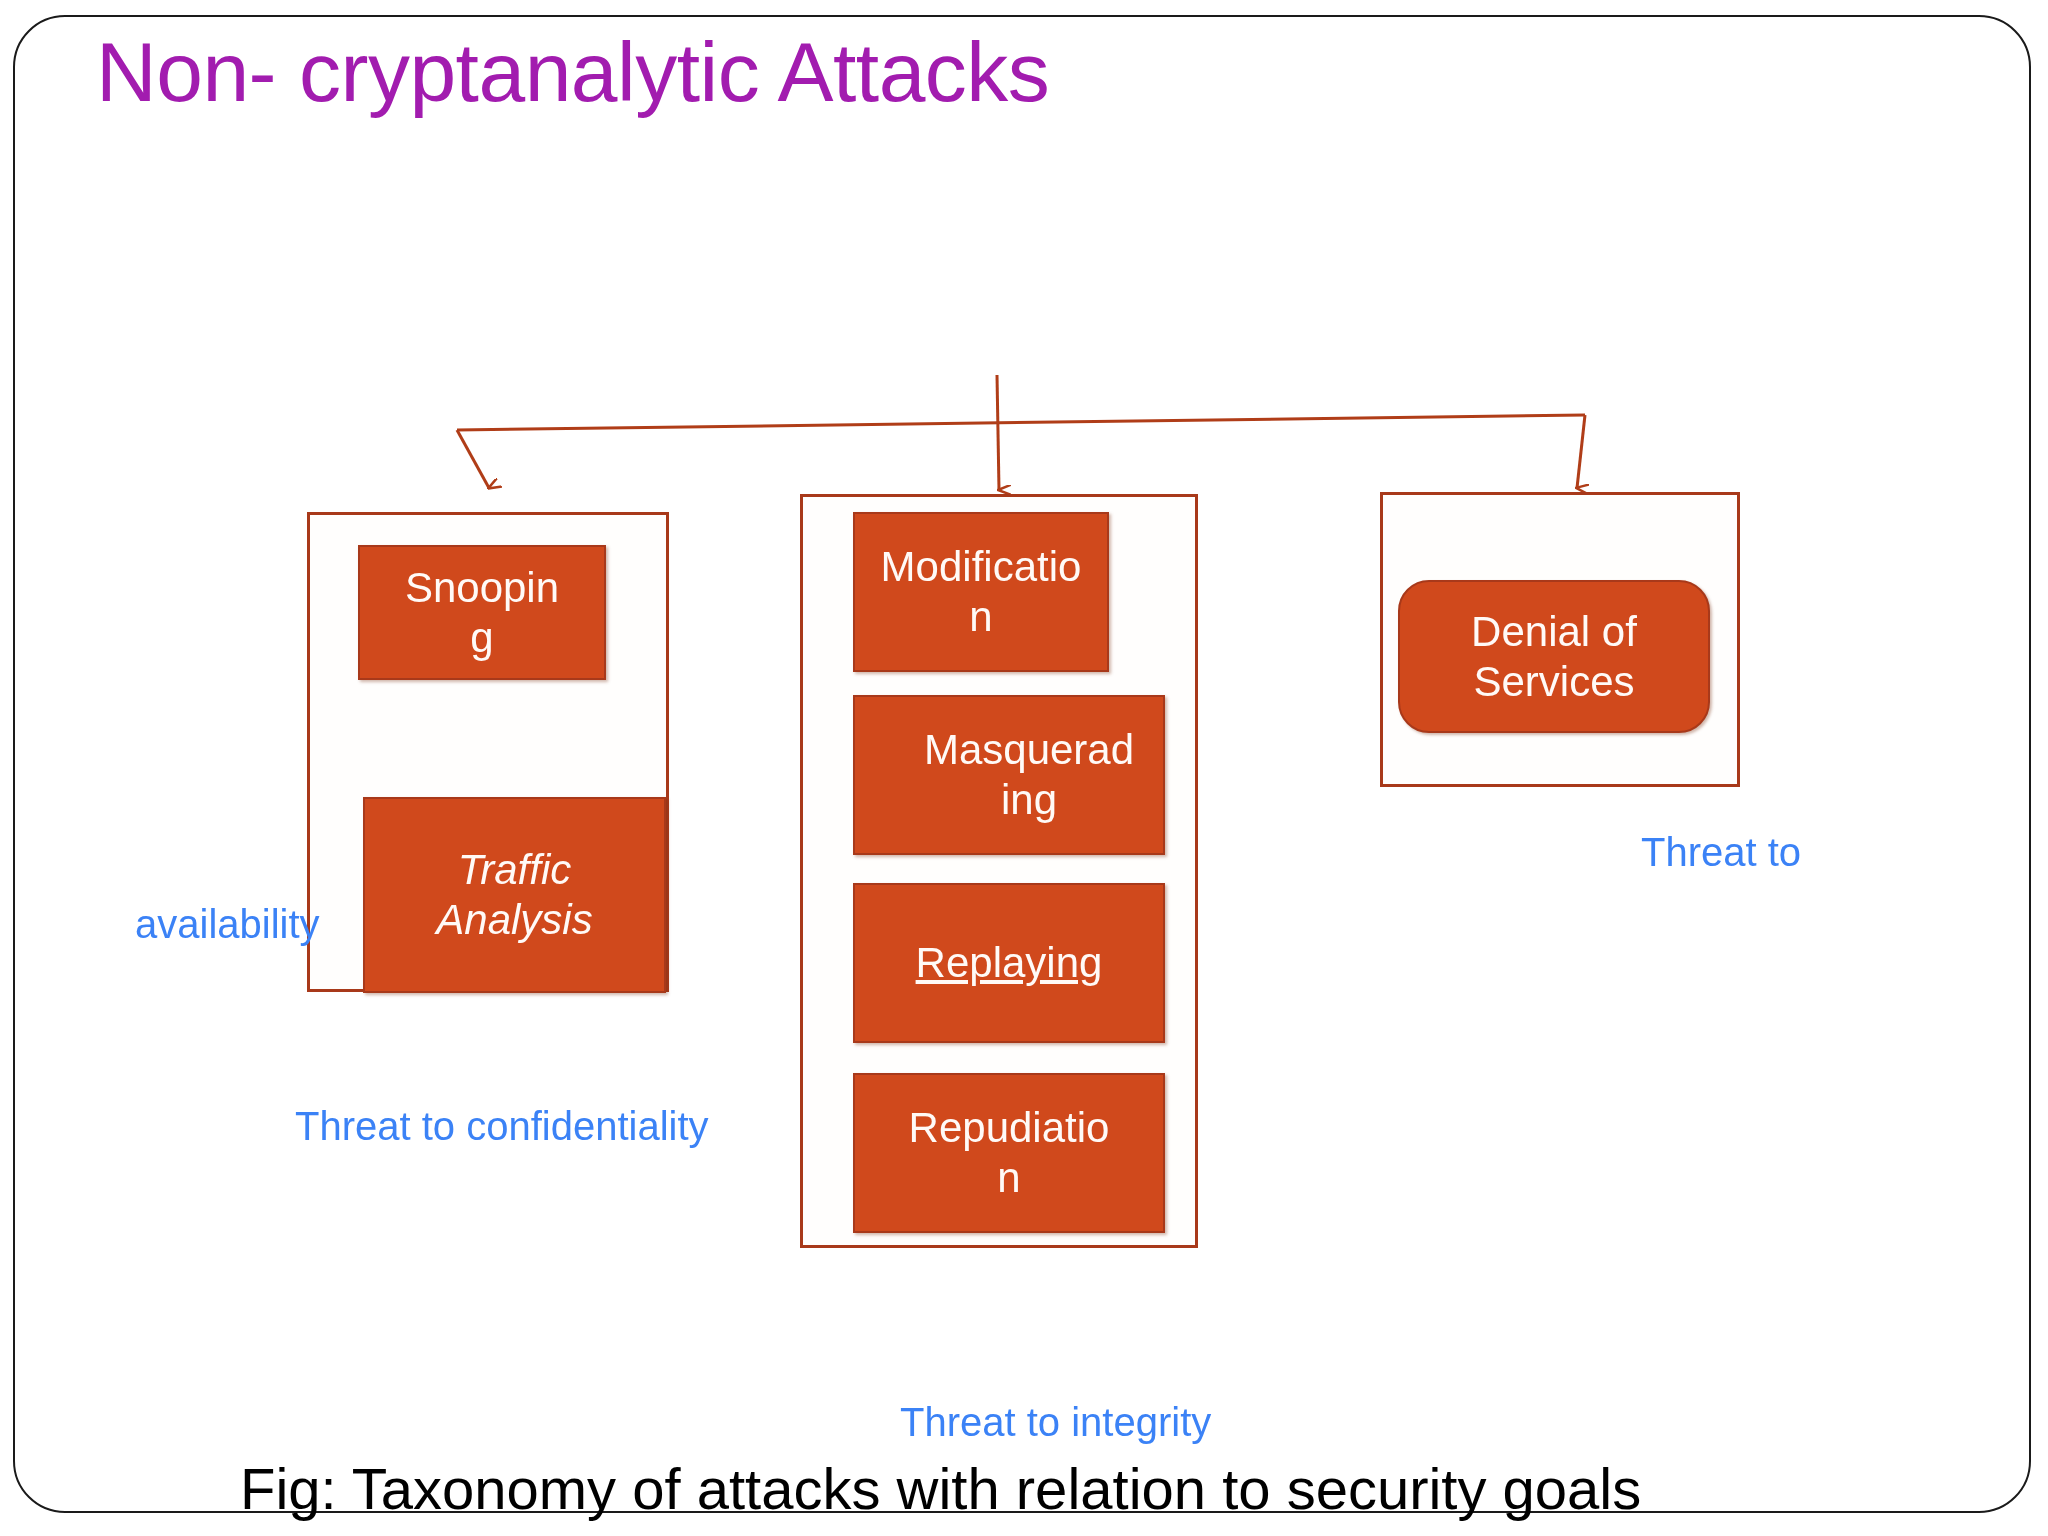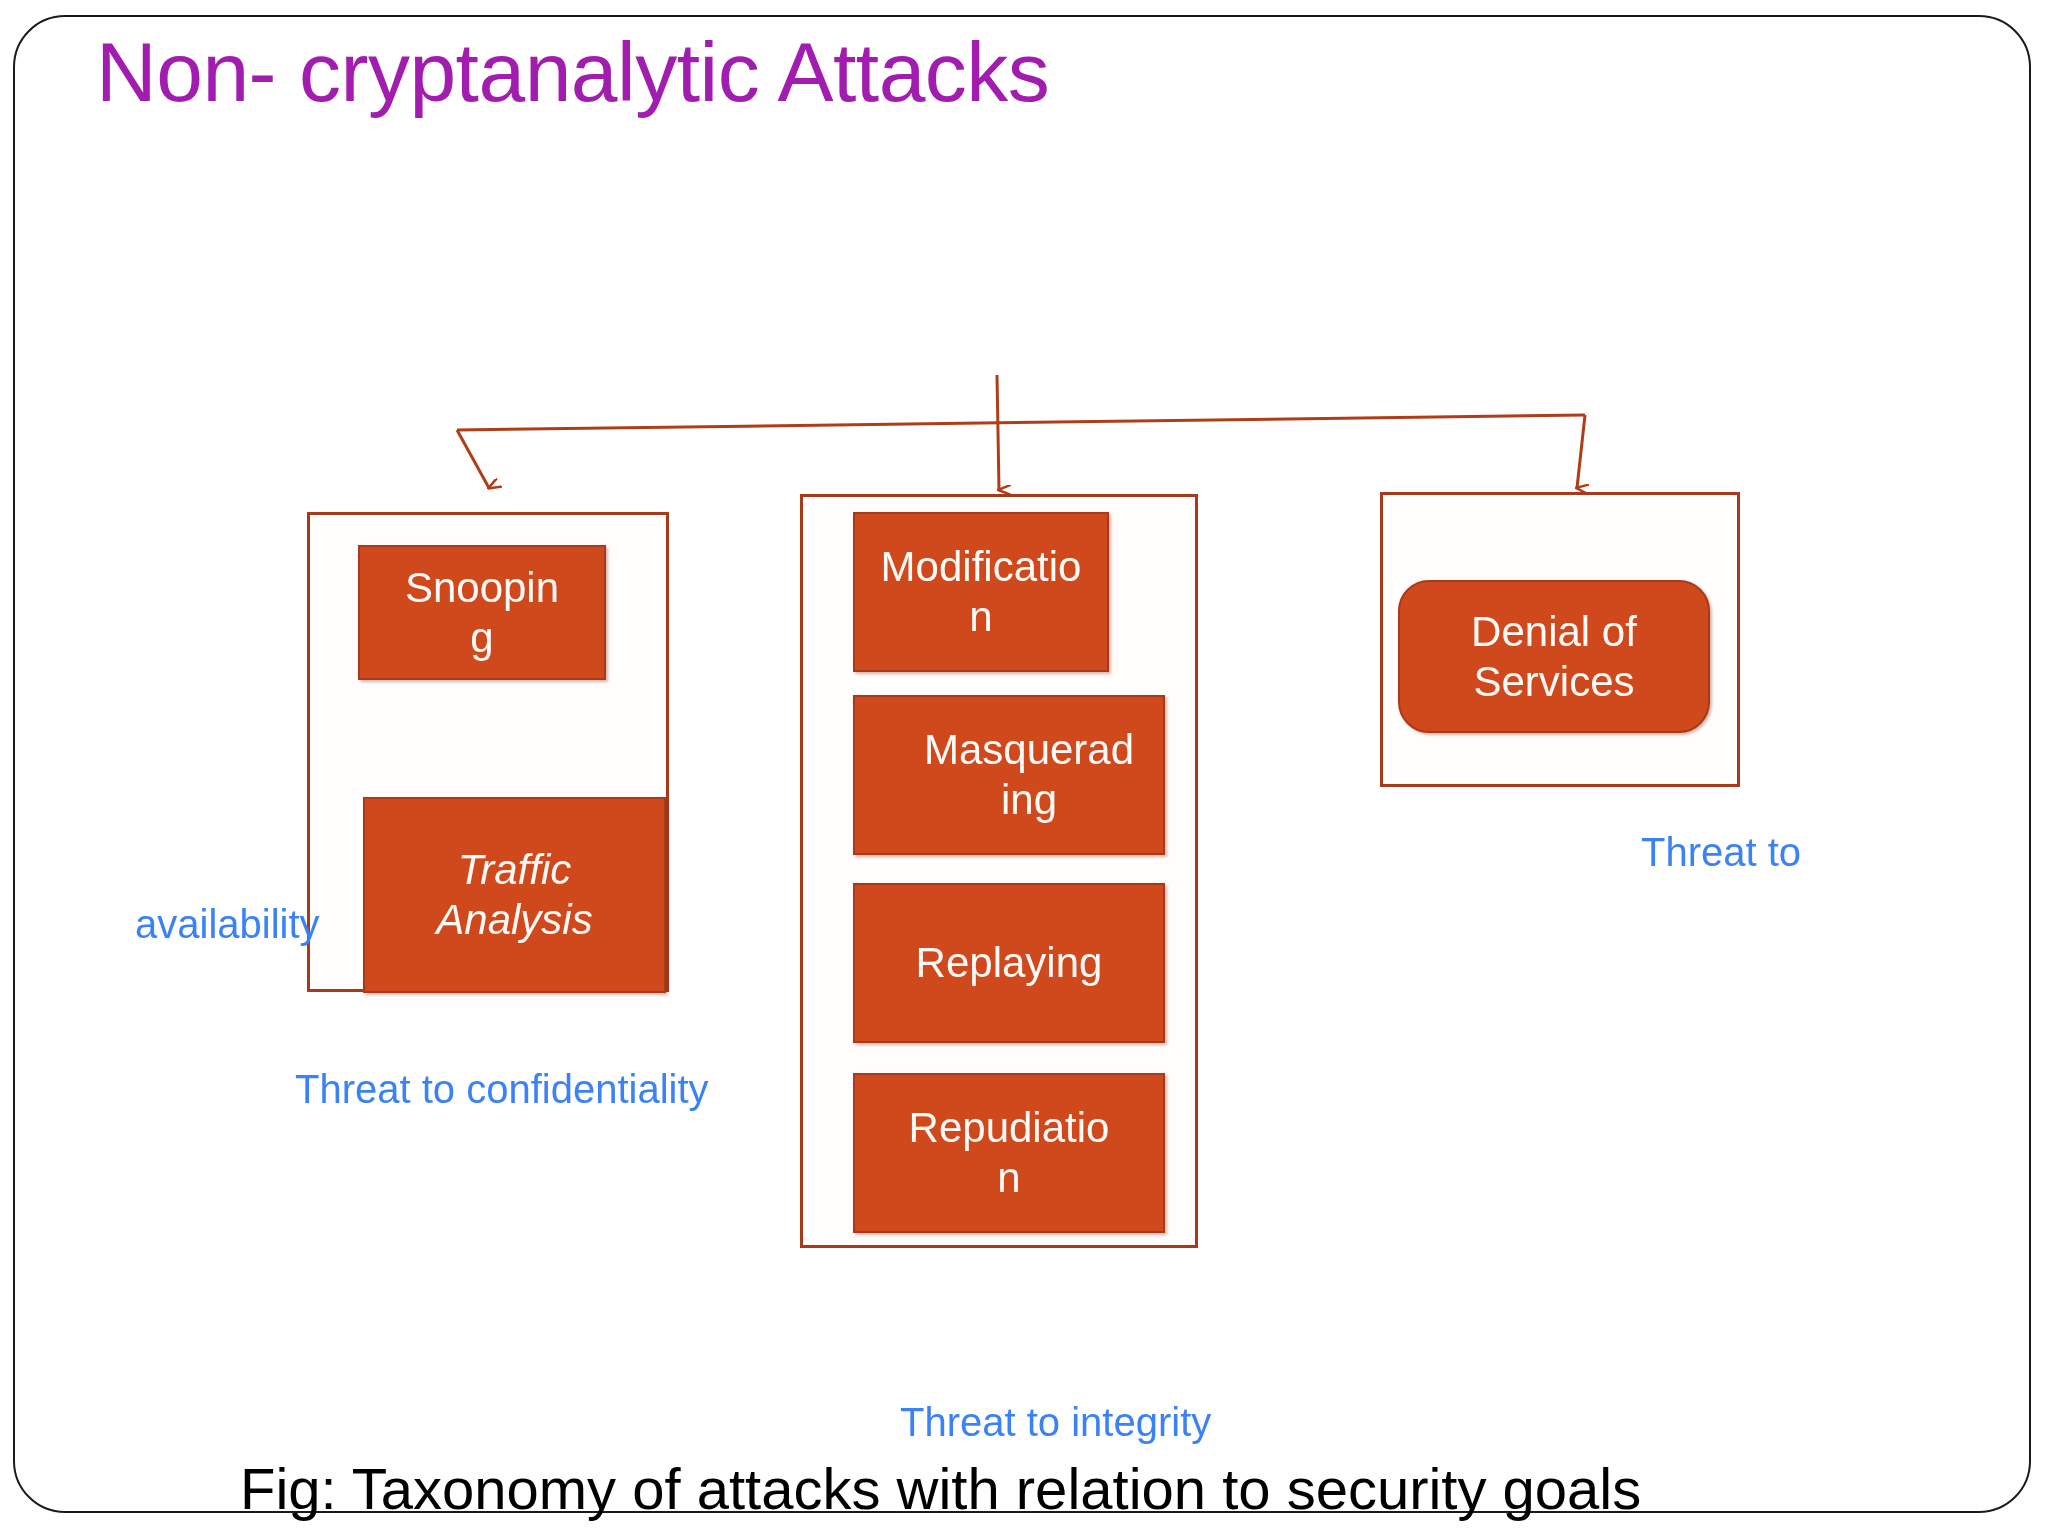--- a/index.html
+++ b/index.html
@@ -98,28 +98,28 @@
   
   #node-security-attacks { left: 803px;  top: 220px;  width: 384px;  height: 155px; }
 
   #group-confidentiality { left: 307px;  top: 512px;  width: 362px;  height: 480px; }
   #node-snooping        { left: 358px;  top: 545px;  width: 248px;  height: 135px; }
   #node-traffic-analysis{ left: 363px;  top: 797px;  width: 303px;  height: 196px; font-style: italic; }
 
   #group-integrity      { left: 800px;  top: 494px;  width: 398px;  height: 754px; }
   #node-modification    { left: 853px;  top: 512px;  width: 256px;  height: 160px; }
   #node-masquerading    { left: 853px;  top: 695px;  width: 312px;  height: 160px; padding-left: 44px; }
-  #node-replaying       { left: 853px;  top: 883px;  width: 312px;  height: 160px; }
+  #node-replaying       { left: 853px;  top: 883px;  width: 312px;  height: 160px; text-decoration: underline; }
   #node-repudiation     { left: 853px;  top: 1073px; width: 312px;  height: 160px; }
 
   #group-availability   { left: 1380px; top: 492px;  width: 360px;  height: 295px; }
   #node-denial-of-services { left: 1398px; top: 580px; width: 312px; height: 153px; border-radius: 31px; }
 
   #label-availability          { left: 135px;  top: 902px; }
-  #label-threat-confidentiality{ left: 295px;  top: 1067px; text-align: right; }
+  #label-threat-confidentiality{ left: 295px;  top: 1104px; text-align: right; }
   #label-threat-integrity      { left: 900px;  top: 1400px; }
   #label-threat-to             { left: 1641px; top: 830px; }
   #caption                     { left: 240px;  top: 1457px; }
 </style>
 </head>
 <body>
 
 <div id="slide">
 
   <div id="slide-frame"></div>

